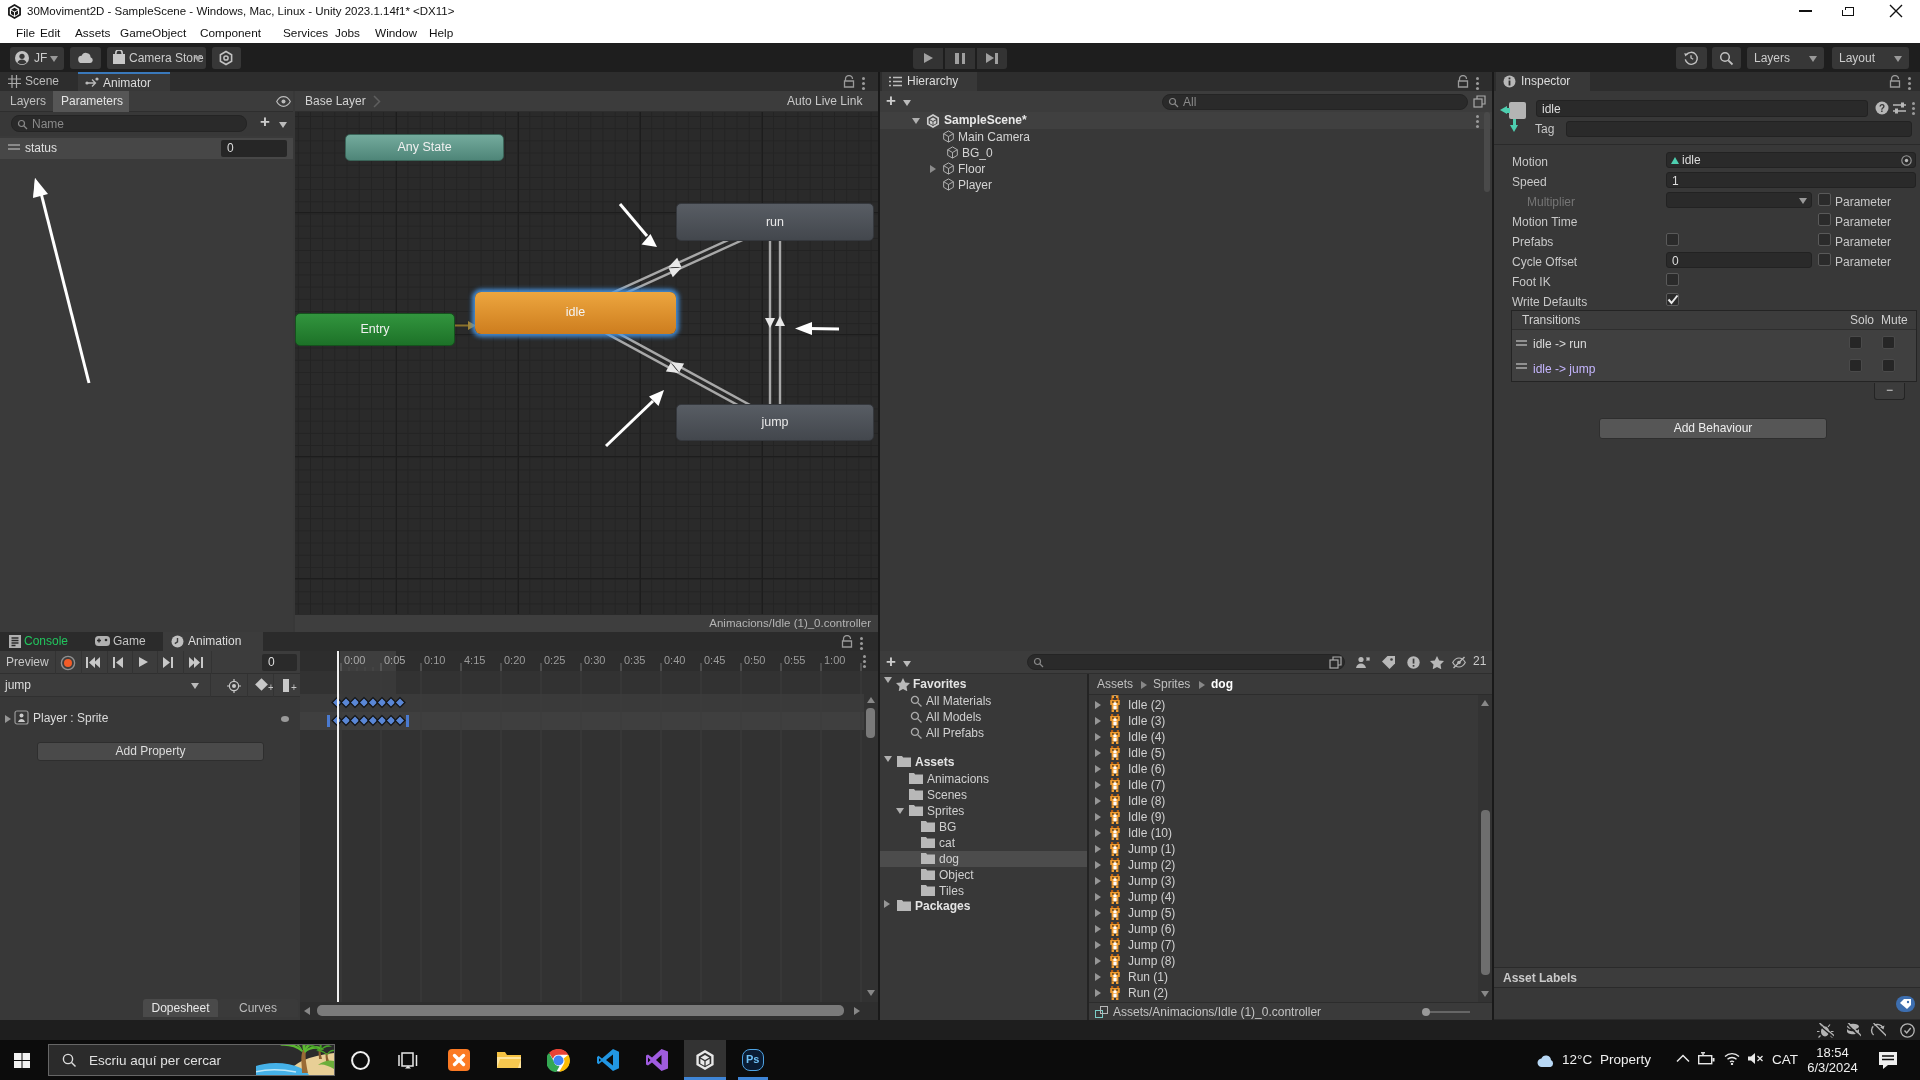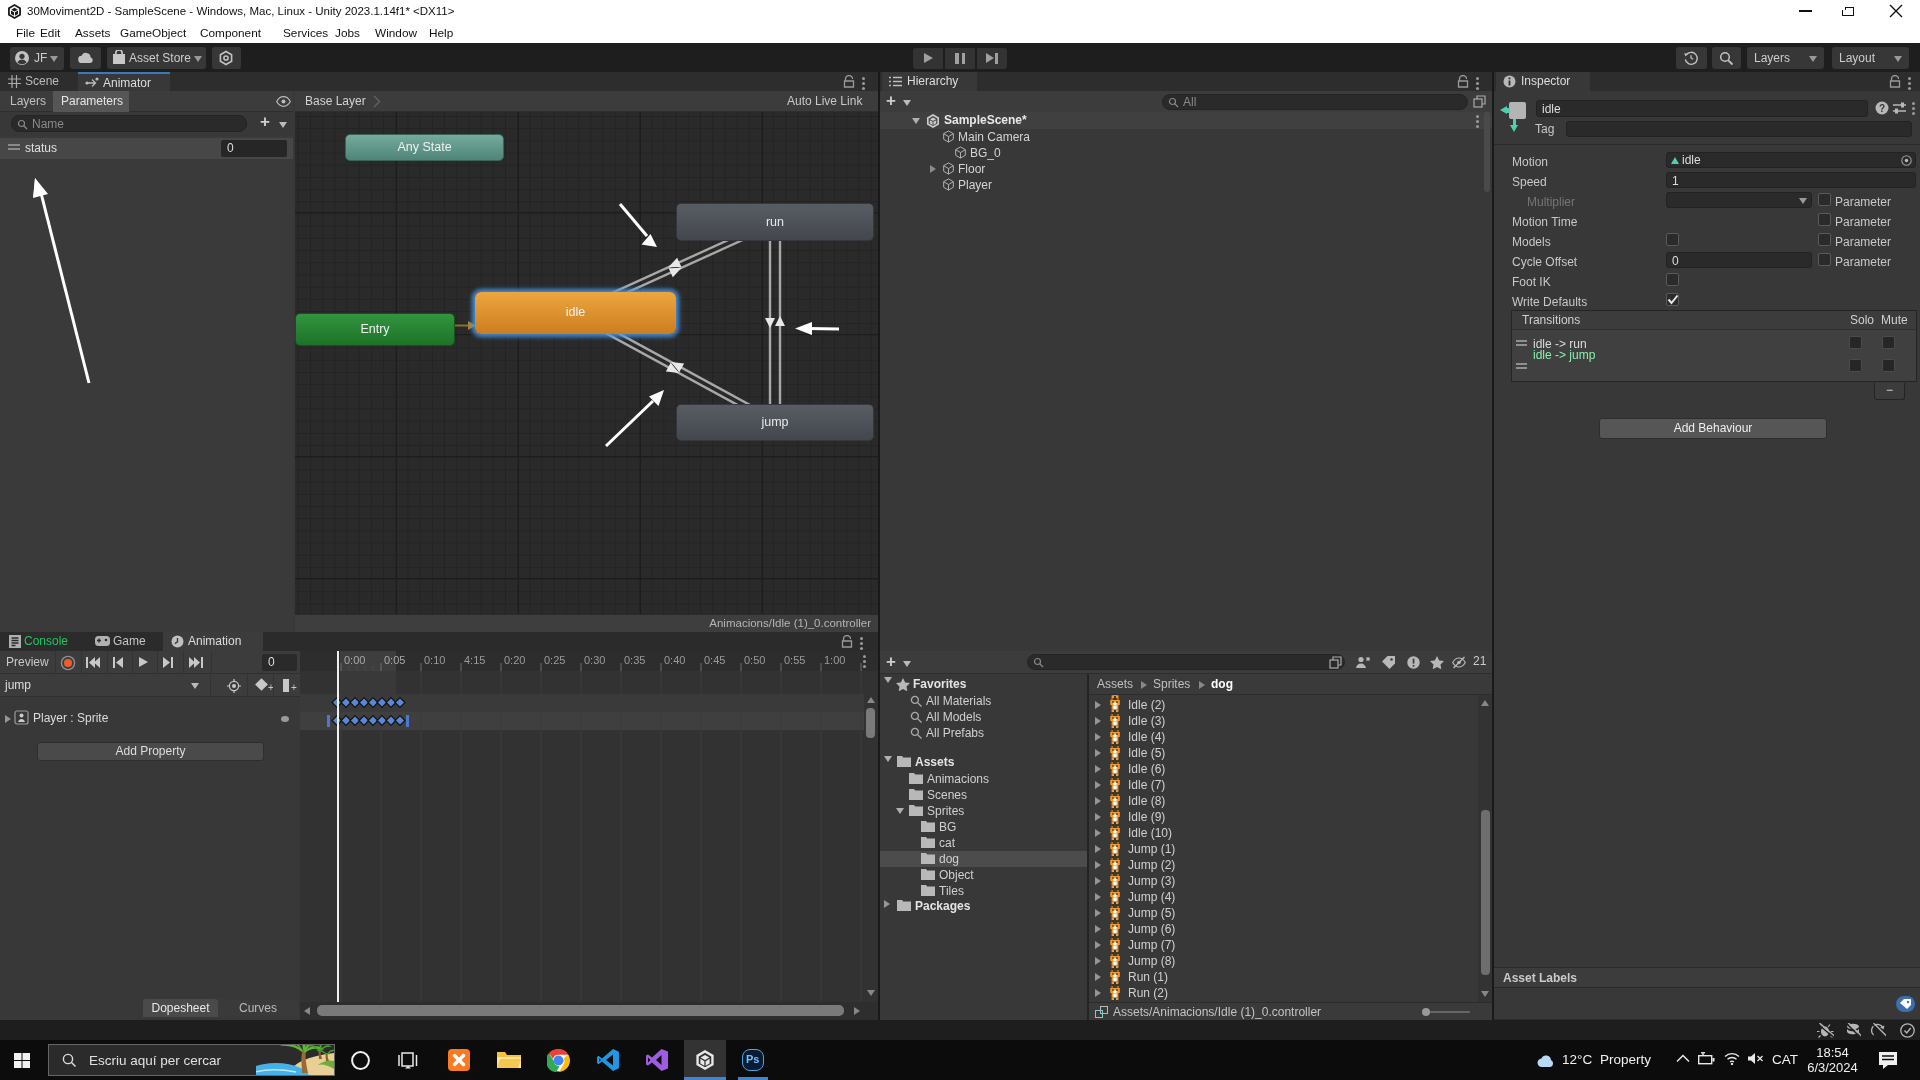--- a/index.html
+++ b/index.html
@@ -70,21 +70,21 @@
   </div>
   <div class="a" style="left:70px;top:4px;width:31px;height:22px;background:#373737;border-radius:3px">
     <svg class="a" style="left:7px;top:4px" width="17" height="14" viewBox="0 0 20 16">
         <path fill="#c2c2c2" d="M16 7a5.5 5.5 0 00-10.6-1.6A4.3 4.3 0 006 14h9.5a3.6 3.6 0 00.5-7z"></path>
       </svg>
   </div>
   <div class="a" style="left:107px;top:4px;width:99px;height:22px;background:#373737;border-radius:3px">
     <svg class="a" style="left:5px;top:3px" width="14" height="15" viewBox="0 0 14 15">
         <path fill="#c8c8c8" d="M3 4V3.2a4 4 0 018 0V4h2v10H1V4h2zm1.6 0h4.8v-.8a2.4 2.4 0 00-4.8 0V4z"></path>
       </svg>
-    <span class="a" style="left:22px;top:4px;color:#ccc">Asset Store</span>
+    <span class="a" style="left:22px;top:4px;color:#ccc">Camera Store</span>
     <div class="trD" style="left:87px;top:9px;border-top-color:#999"></div>
   </div>
   <div class="a" style="left:212px;top:4px;width:29px;height:22px;background:#373737;border-radius:3px">
     <svg class="a" style="left:6px;top:3px" width="16" height="16" viewBox="0 0 16 16">
         <path fill="none" stroke="#c2c2c2" stroke-width="1.6" d="M8 1.5l5.6 3.2v6.6L8 14.5l-5.6-3.2V4.7z"></path>
         <circle cx="8" cy="8" r="2.1" fill="none" stroke="#c2c2c2" stroke-width="1.5"></circle>
       </svg>
   </div>
 
   <div class="a" style="left:913px;top:5px;width:30px;height:21px;background:#333;border-radius:3px 0 0 3px">
@@ -466,21 +466,21 @@
       </svg>
     <span class="a" style="left:64px;top:1px;color:#e8e8e8;font-weight:700">SampleScene*</span>
     <div class="kb" style="left:596px;top:3px"></div>
   </div>
   <div class="a hrow" style="left:0;top:57px">
       <svg class="hcube" viewBox="0 0 14 14">
         <path fill="none" stroke="#b8b8b8" stroke-width="1" d="M7 1l5.2 3v6L7 13 1.8 10V4L7 1zM7 7l5.2-3M7 7L1.8 4M7 7v6"></path>
       </svg>
       <span>Main Camera</span>
     </div>
-  <div class="a hrow" style="left:12px;top:73px">
+  <div class="a hrow" style="left:4px;top:73px">
       <svg class="hcube" viewBox="0 0 14 14">
         <path fill="none" stroke="#b8b8b8" stroke-width="1" d="M7 1l5.2 3v6L7 13 1.8 10V4L7 1zM7 7l5.2-3M7 7L1.8 4M7 7v6"></path>
       </svg>
       <span>BG_0</span>
     </div>
   <div class="a hrow" style="left:0;top:89px">
       <div class="trR" style="left:50px;top:4px"></div>
       <svg class="hcube" viewBox="0 0 14 14">
         <path fill="none" stroke="#b8b8b8" stroke-width="1" d="M7 1l5.2 3v6L7 13 1.8 10V4L7 1zM7 7l5.2-3M7 7L1.8 4M7 7v6"></path>
       </svg>
@@ -853,21 +853,21 @@
   <div class="fld" style="left:172px;top:100px;width:250px;height:16px">1</div>
   <span class="a txt" style="left:33px;top:122px;color:#757575">Multiplier</span>
   <div class="fld" style="left:172px;top:120px;width:146px;height:16px">
       <div class="trD" style="left:132px;top:5px;border-top-color:#999"></div>
     </div>
   <div class="cb" style="left:324px;top:121px"></div>
   <span class="a txt" style="left:341px;top:122px">Parameter</span>
   <span class="a txt" style="left:18px;top:142px">Motion Time</span>
   <div class="cb" style="left:324px;top:141px"></div>
   <span class="a txt" style="left:341px;top:142px">Parameter</span>
-  <span class="a txt" style="left:18px;top:162px">Models</span>
+  <span class="a txt" style="left:18px;top:162px">Prefabs</span>
   <div class="cb" style="left:172px;top:161px"></div>
   <div class="cb" style="left:324px;top:161px"></div>
   <span class="a txt" style="left:341px;top:162px">Parameter</span>
   <span class="a txt" style="left:18px;top:182px">Cycle Offset</span>
   <div class="fld" style="left:172px;top:180px;width:146px;height:16px">0</div>
   <div class="cb" style="left:324px;top:181px"></div>
   <span class="a txt" style="left:341px;top:182px">Parameter</span>
   <span class="a txt" style="left:18px;top:202px">Foot IK</span>
   <div class="cb" style="left:172px;top:201px"></div>
   <span class="a txt" style="left:18px;top:222px">Write Defaults</span>
@@ -882,21 +882,21 @@
       <span class="a" style="left:338px;top:2px;color:#d0d0d0">Solo</span>
       <span class="a" style="left:369px;top:2px;color:#d0d0d0">Mute</span>
     </div>
     <div class="a" style="left:4px;top:29px;width:11px;height:1.5px;background:#909090"></div>
     <div class="a" style="left:4px;top:33px;width:11px;height:1.5px;background:#909090"></div>
     <span class="a" style="left:21px;top:26px;color:#dadada">idle -&gt; run</span>
     <div class="cb" style="left:337px;top:25px;background:#262626;border-color:#4a4a4a"></div>
     <div class="cb" style="left:370px;top:25px;background:#262626;border-color:#4a4a4a"></div>
     <div class="a" style="left:4px;top:52px;width:11px;height:1.5px;background:#909090"></div>
     <div class="a" style="left:4px;top:56px;width:11px;height:1.5px;background:#909090"></div>
-    <span class="a" style="left:21px;top:37px;color:#86efac">idle -&gt; jump</span>
+    <span class="a" style="left:21px;top:51px;color:#c4b5fd">idle -&gt; jump</span>
     <div class="cb" style="left:337px;top:48px;background:#262626;border-color:#4a4a4a"></div>
     <div class="cb" style="left:370px;top:48px;background:#262626;border-color:#4a4a4a"></div>
   </div>
   <div class="a" style="left:380px;top:311px;width:31px;height:17px;background:#3c3c3c;border:1px solid #242424;border-top:none;border-radius:0 0 3px 3px;text-align:center;color:#ddd;line-height:15px">−</div>
 
   <div class="a" style="left:105px;top:346px;width:228px;height:21px;background:#565656;border:1px solid #2e2e2e;border-radius:3px;text-align:center;color:#eee;line-height:19px">Add Behaviour</div>
 
   <div class="a" style="left:0;top:895px;width:426px;height:21px;background:#3c3c3c;border-top:1px solid #2a2a2a;border-bottom:1px solid #2a2a2a">
     <span class="a" style="left:9px;top:3px;color:#cacaca;font-weight:700">Asset Labels</span>
   </div>

